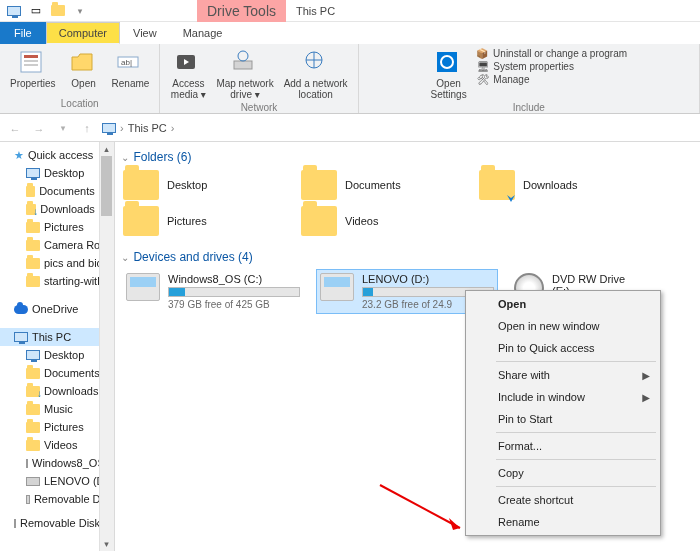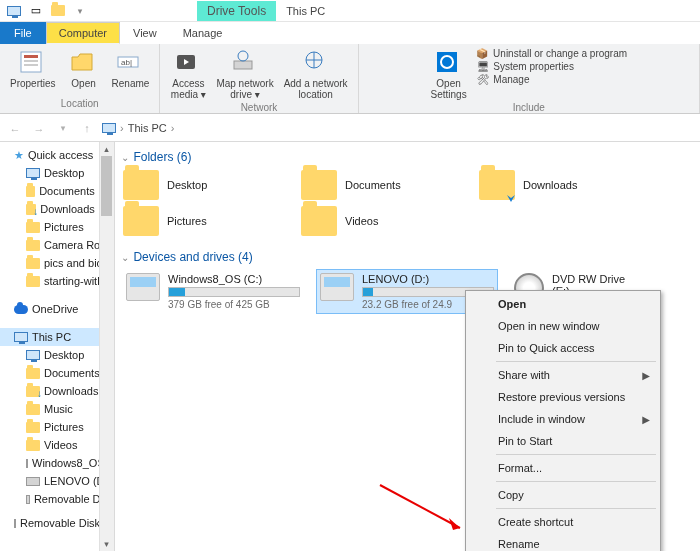--- a/index.html
+++ b/index.html
@@ -2,21 +2,21 @@
 <html><head>
 <meta charset="utf-8">
 <style>
   * { box-sizing: border-box; font-family: "Segoe UI", Tahoma, sans-serif; }
   body { margin: 0; width: 700px; height: 551px; background: #fff; overflow: hidden; font-size: 11px; color: #000; position: relative; }
 
   
   .titlebar { height: 22px; display: flex; align-items: center; background: #fff; border-bottom: 1px solid #e5e5e5; }
   .qat { display: flex; gap: 2px; padding: 2px 4px; align-items: center; }
   .qat-btn { width: 20px; height: 18px; display: flex; align-items: center; justify-content: center; }
-  .drive-tools { background: #5eead4; color: #555; padding: 3px 10px; font-size: 12px; margin-left: 103px; }
+  .drive-tools { background: #fca5a5; color: #555; padding: 3px 10px; font-size: 14px; margin-left: 103px; }
   .title-txt { margin-left: 10px; color: #444; }
 
   
   .tabs { height: 22px; display: flex; align-items: stretch; background: #fff; }
   .tab-file { background: #1979ca; color: #fff; padding: 4px 14px; font-size: 11px; display:flex; align-items:center;}
   .tab { padding: 4px 12px; font-size: 11px; color: #444; display:flex; align-items:center; border:1px solid transparent;}
   .tab.active { border:1px solid #ccc; border-bottom-color:#f1f2f3; background:#fde047; }
   .tab-manage { margin-left: 0px; }
 
   
@@ -396,21 +396,20 @@
     </div>
   </div>
 </div>
 
 <div class="ctx">
   <div class="ctx-item"><b>Open</b></div>
   <div class="ctx-item">Open in new window</div>
   <div class="ctx-item">Pin to Quick access</div>
   <div class="ctx-sep"></div>
   <div class="ctx-item"><span>Share with</span><span class="ctx-arrow">▶</span></div>
-  <div class="ctx-item">Restore previous versions</div>
   <div class="ctx-item"><span>Include in window</span><span class="ctx-arrow">▶</span></div>
   <div class="ctx-item">Pin to Start</div>
   <div class="ctx-sep"></div>
   <div class="ctx-item">Format...</div>
   <div class="ctx-sep"></div>
   <div class="ctx-item">Copy</div>
   <div class="ctx-sep"></div>
   <div class="ctx-item">Create shortcut</div>
   <div class="ctx-item">Rename</div>
 

